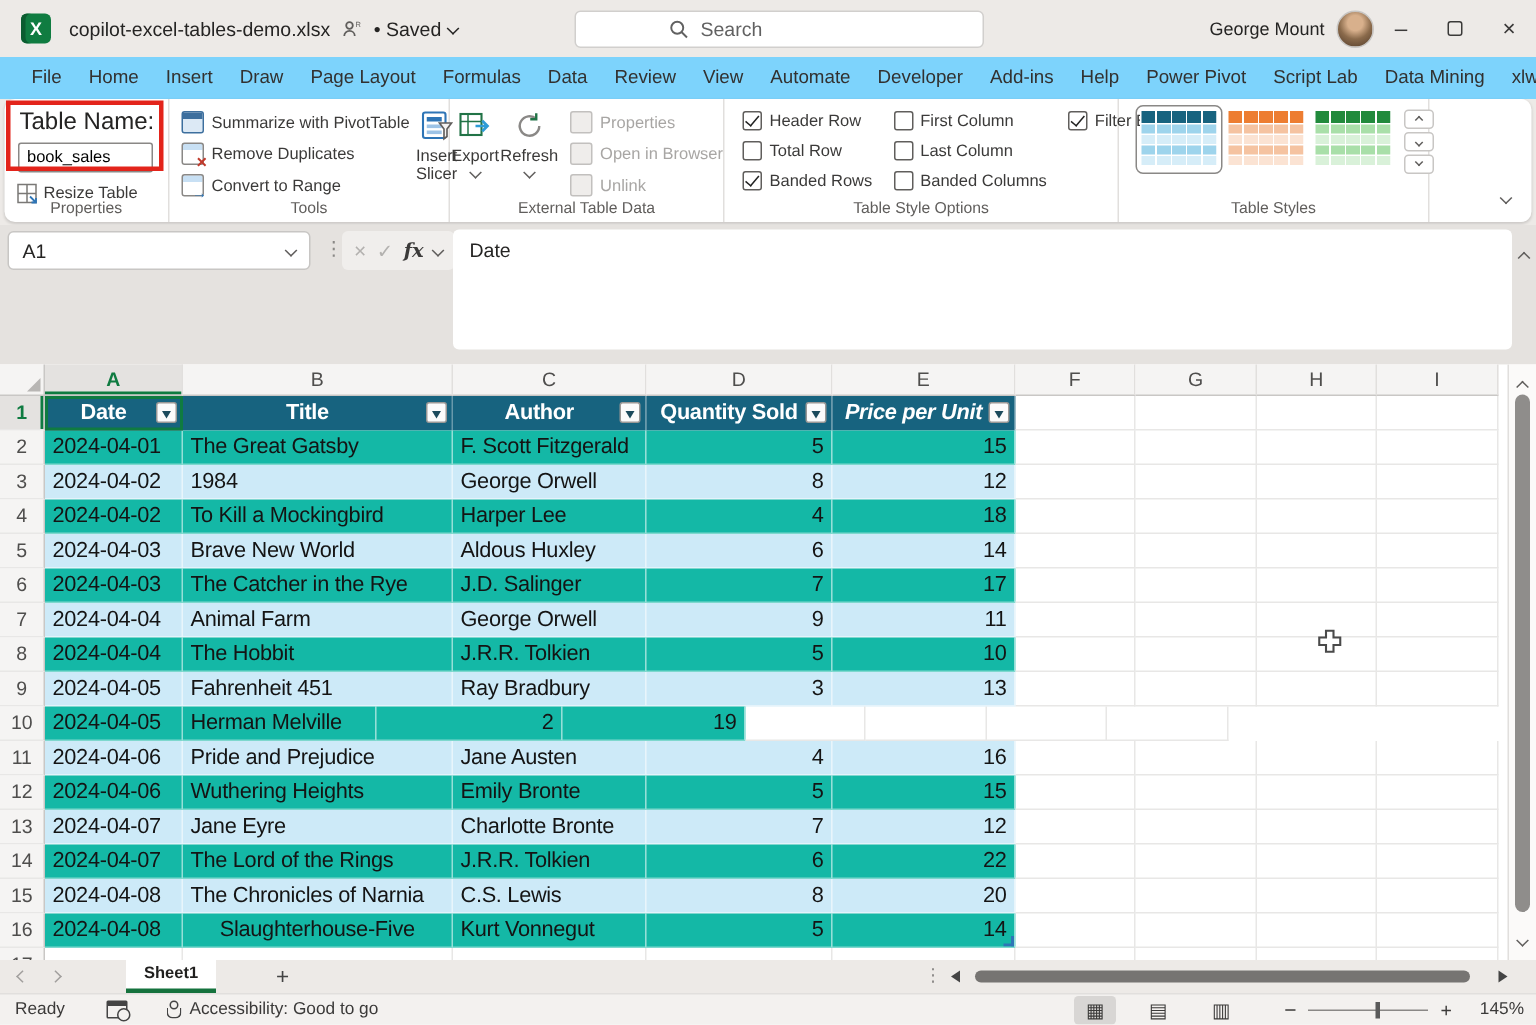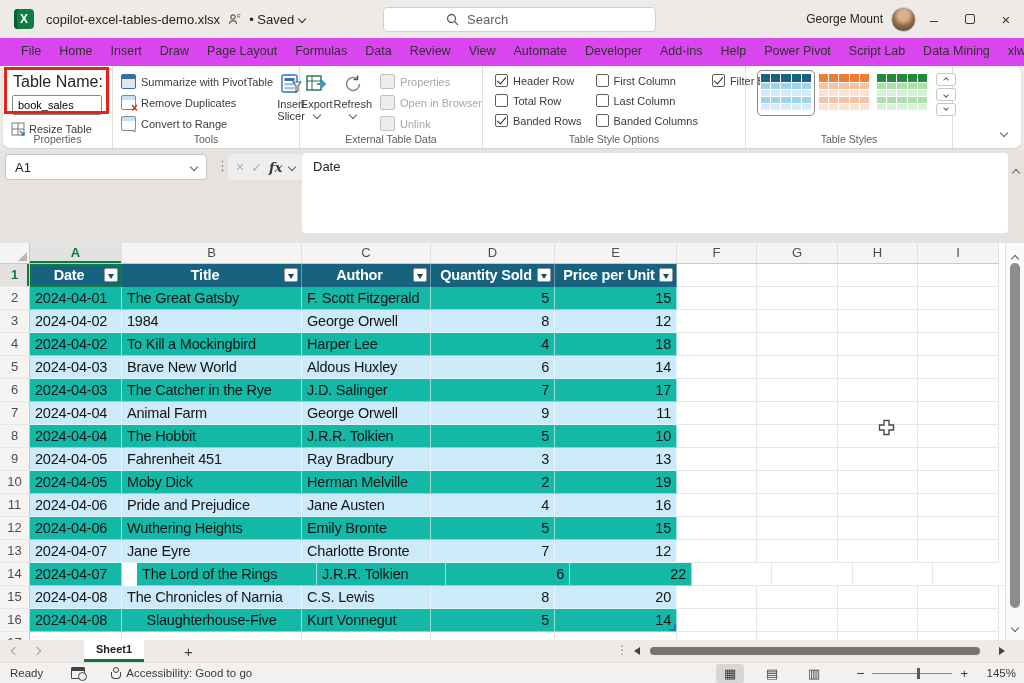--- a/index.html
+++ b/index.html
@@ -17,21 +17,21 @@
   .chev.left { transform:rotate(135deg); }
   .chev.right { transform:rotate(-45deg); }
   .searchbox { position:absolute; left:383px; top:7px; width:273px; height:25px; background:#fff; border:1px solid #D1CFCD; border-radius:4px; display:flex; align-items:center; gap:8px; padding-left:62px; font-size:13px; color:#616161; }
   .tb-right { margin-left:auto; display:flex; align-items:center; }
   .username { font-size:12px; margin-right:8px; }
   .avatar { width:25px; height:25px; border-radius:50%; background:radial-gradient(circle at 50% 32%, #D8B08C 0 26%, #8A6A4B 55%, #503A28 100%); border:1px solid #C8C6C4; }
   .winbtn { width:36px; height:38px; display:flex; align-items:center; justify-content:center; color:#3B3A39; font-size:15px; }
   .maxglyph { width:10px; height:10px; border:1.3px solid #3B3A39; border-radius:2px; }
 
   
-  .tabbar { height:28px; display:flex; align-items:flex-end; padding-left:12px; background:#d946ef; }
+  .tabbar { height:28px; display:flex; align-items:flex-end; padding-left:12px; background:#7dd3fc; }
   .rtab { padding:0 9px; font-size:12.5px; height:28px; line-height:26px; color:#323130; white-space:nowrap; }
 
   
   .ribbon { height:84px; padding:0 3px; }
   .ribboncard { background:#fff; height:82px; border-radius:7px; box-shadow:0 1px 2px rgba(0,0,0,.14); display:flex; position:relative; }
   .rgroup { position:relative; border-right:1px solid #E1DFDD; height:100%; }
   .gcap { position:absolute; bottom:3px; left:0; right:0; text-align:center; font-size:10.5px; color:#605E5C; }
   .g-props { width:110px; }
   .tnlabel { font-size:16px; margin:7px 0 4px 10px; }
   .tninput { width:90px; height:20px; margin-left:9px; border:1px solid #8A8886; border-radius:2px; font-size:11px; padding:0 5px; font-family:"Liberation Sans",sans-serif; }
@@ -407,21 +407,21 @@
       <div class="clh" style="width: 80px;">H</div>
       <div class="clh" style="width: 81px;">I</div>
     </div>
   <div class="gbody" id="gbody">
       <div class="grow">
         <div class="rnum sel">1</div>
         <div class="cell th a1out" style="width: 92px;">Date<div class="fbtn"></div></div>
         <div class="cell th" style="width: 180px;">Title<div class="fbtn"></div></div>
         <div class="cell th" style="width: 129px;">Author<div class="fbtn"></div></div>
         <div class="cell th" style="width: 124px;">Quantity Sold<div class="fbtn"></div></div>
-        <div class="cell th" style="width: 122px;">Price per Unit<div class="fbtn"></div></div>
+        <div class="cell th" style="width: 122px; font-style: italic;">Price per Unit<div class="fbtn"></div></div>
         <div class="cell empty" style="width: 80px;"></div>
         <div class="cell empty" style="width: 81px;"></div>
         <div class="cell empty" style="width: 80px;"></div>
         <div class="cell empty" style="width: 81px;"></div>
       </div>
       <div class="grow">
         <div class="rnum">2</div>
         <div class="cell b1" style="width: 92px;">2024-04-01</div>
         <div class="cell b1" style="width: 180px;">The Great Gatsby</div>
         <div class="cell b1" style="width: 129px;">F. Scott Fitzgerald</div>
@@ -512,21 +512,20 @@
         <div class="cell b2 num" style="width: 124px;">3</div>
         <div class="cell b2 num" style="width: 122px;">13</div>
         <div class="cell empty" style="width: 80px;"></div>
         <div class="cell empty" style="width: 81px;"></div>
         <div class="cell empty" style="width: 80px;"></div>
         <div class="cell empty" style="width: 81px;"></div>
       </div>
       <div class="grow">
         <div class="rnum">10</div>
         <div class="cell b1" style="width: 92px;">2024-04-05</div>
-        <div class="cell b1" style="width: 180px;">Moby Dick</div>
         <div class="cell b1" style="width: 129px;">Herman Melville</div>
         <div class="cell b1 num" style="width: 124px;">2</div>
         <div class="cell b1 num" style="width: 122px;">19</div>
         <div class="cell empty" style="width: 80px;"></div>
         <div class="cell empty" style="width: 81px;"></div>
         <div class="cell empty" style="width: 80px;"></div>
         <div class="cell empty" style="width: 81px;"></div>
       </div>
       <div class="grow">
         <div class="rnum">11</div>
@@ -560,21 +559,21 @@
         <div class="cell b2 num" style="width: 124px;">7</div>
         <div class="cell b2 num" style="width: 122px;">12</div>
         <div class="cell empty" style="width: 80px;"></div>
         <div class="cell empty" style="width: 81px;"></div>
         <div class="cell empty" style="width: 80px;"></div>
         <div class="cell empty" style="width: 81px;"></div>
       </div>
       <div class="grow">
         <div class="rnum">14</div>
         <div class="cell b1" style="width: 92px;">2024-04-07</div>
-        <div class="cell b1" style="width: 180px; margin-left: 15px;">The Lord of the Rings</div>
+        <div class="cell b1" style="width: 180px;">The Lord of the Rings</div>
         <div class="cell b1" style="width: 129px;">J.R.R. Tolkien</div>
         <div class="cell b1 num" style="width: 124px;">6</div>
         <div class="cell b1 num" style="width: 122px;">22</div>
         <div class="cell empty" style="width: 80px;"></div>
         <div class="cell empty" style="width: 81px;"></div>
         <div class="cell empty" style="width: 80px;"></div>
         <div class="cell empty" style="width: 81px;"></div>
       </div>
       <div class="grow">
         <div class="rnum">15</div>

